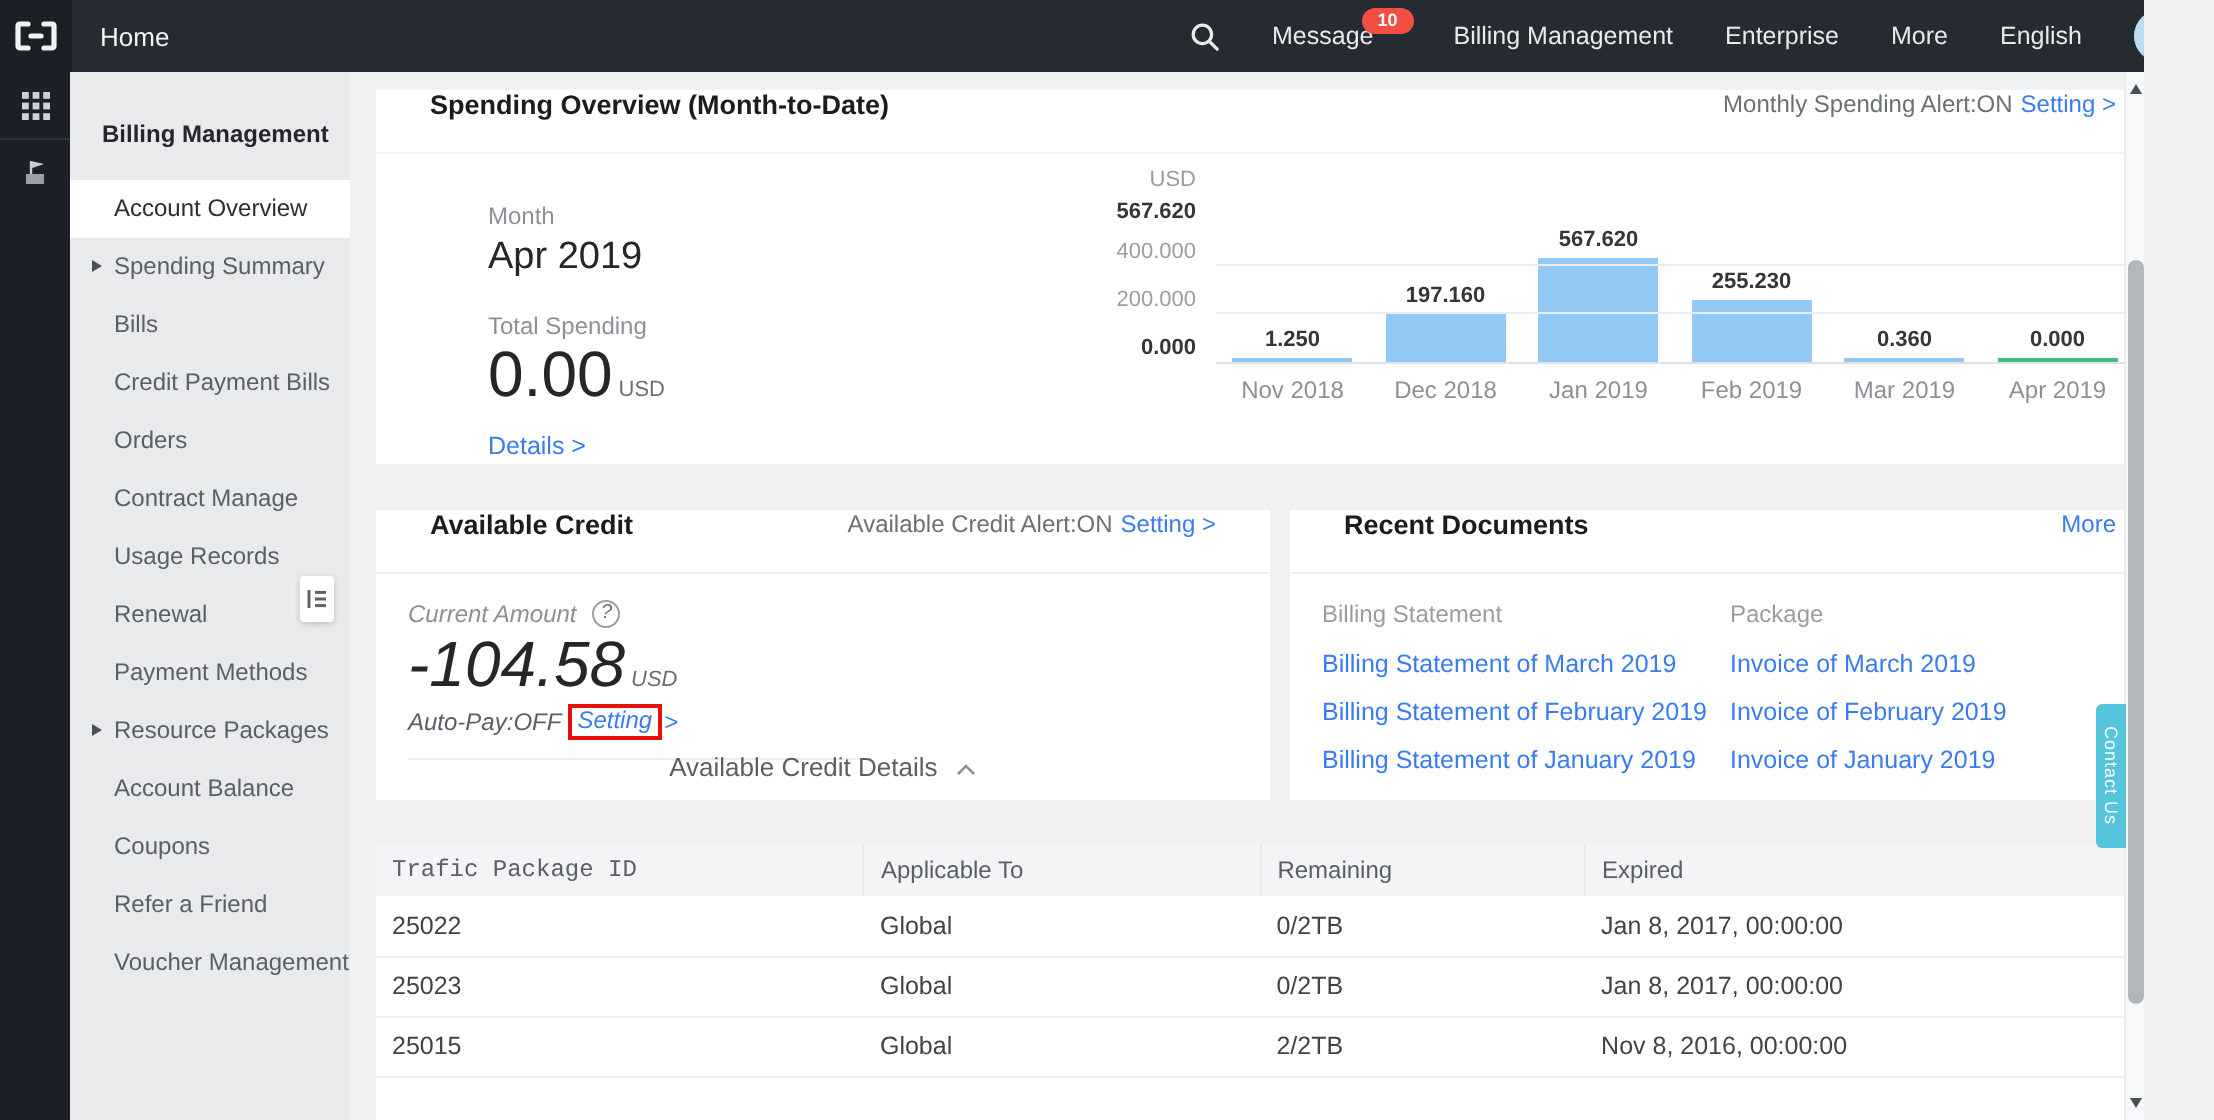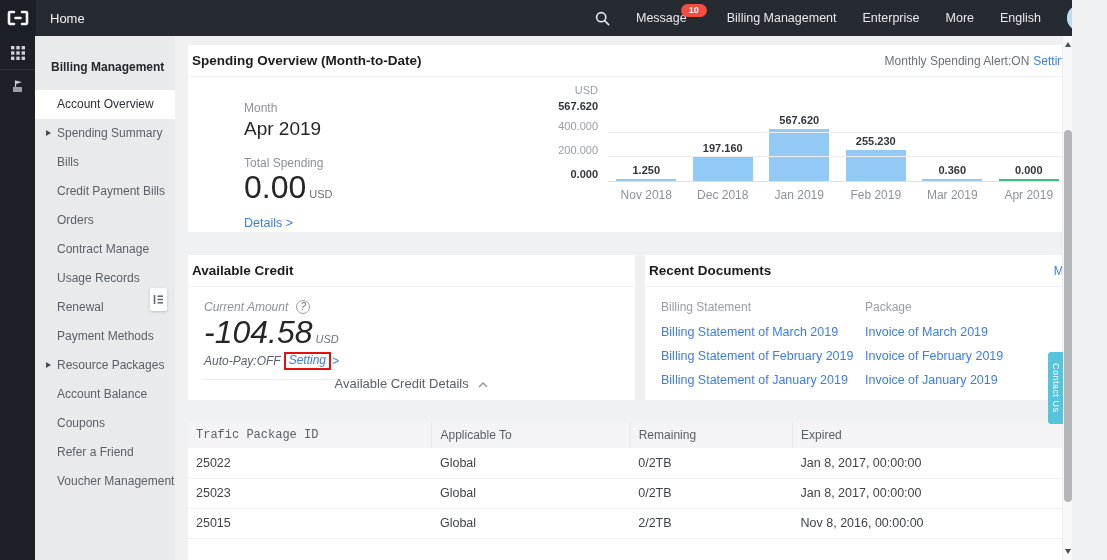--- a/index.html
+++ b/index.html
@@ -29,21 +29,21 @@
   .sidebar-title { padding:24px 0 0 16px; font-size:12px; font-weight:bold; color:#24272b; }
   .side-items { margin-top:16px; }
   .side-item { position:relative; height:29px; line-height:29px; padding-left:22px; font-size:12px; color:#595f66; cursor:pointer; white-space:nowrap; }
   .side-item.selected { background:#fff; color:#2b2e33; }
   .tri { position:absolute; left:11px; top:11px; width:0; height:0; border-left:5px solid #4a4f55; border-top:3.5px solid transparent; border-bottom:3.5px solid transparent; }
   .collapse-handle { position:absolute; left:150px; top:288px; width:17px; height:23px; background:#fff; border-radius:2px; box-shadow:0 1px 3px rgba(0,0,0,.18); display:flex; align-items:center; justify-content:center; cursor:pointer; z-index:25; }
 
   
   .main { position:absolute; left:175px; top:36px; right:10px; bottom:0; background:#f0f1f3; }
   .card { position:absolute; background:#fff; }
-  .card-header { display:flex; justify-content:space-between; align-items:center; height:32px; padding:0 4px; border-bottom:1px solid #f0f1f2; }
+  .card-header { display:flex; justify-content:space-between; align-items:flex-start; height:32px; padding:0 27px; border-bottom:1px solid #f0f1f2; }
   .card-title { font-size:13.5px; font-weight:bold; color:#1c1c1c; }
   .alert-row { font-size:12px; color:#6b7075; }
   .link { color:#3a7cf0; cursor:pointer; text-decoration:none; }
   .alert-row .link { margin-left:4px; }
 
   #card-spending { left:13px; top:9px; width:897px; height:187px; }
   #card-credit   { left:13px; top:219px; width:447px; height:145px; }
   #card-docs     { left:470px; top:219px; width:440px; height:145px; }
   #card-transfer { left:13px; top:386px; width:897px; height:180px; }
 
@@ -262,20 +262,23 @@
             </div>
         <div class="gridline" style="bottom: 23.9597px;"></div>
             <div class="gridline" style="bottom: 47.9194px;"></div>
           </div>
       </div>
     </div>
 
     <div class="card" id="card-credit">
       <div class="card-header">
         <div class="card-title">Available Credit</div>
+        <div class="alert-row">
+          <span>Available Credit Alert:ON</span><a class="link">Setting &gt;</a>
+        </div>
       </div>
       <div class="credit-body">
         <div class="amount-row">
           <span>Current Amount</span>
           <span class="help-icon">?</span>
         </div>
         <div>
           <span class="credit-number">-104.58</span><span class="big-unit">USD</span>
         </div>
         <div class="autopay-row">

